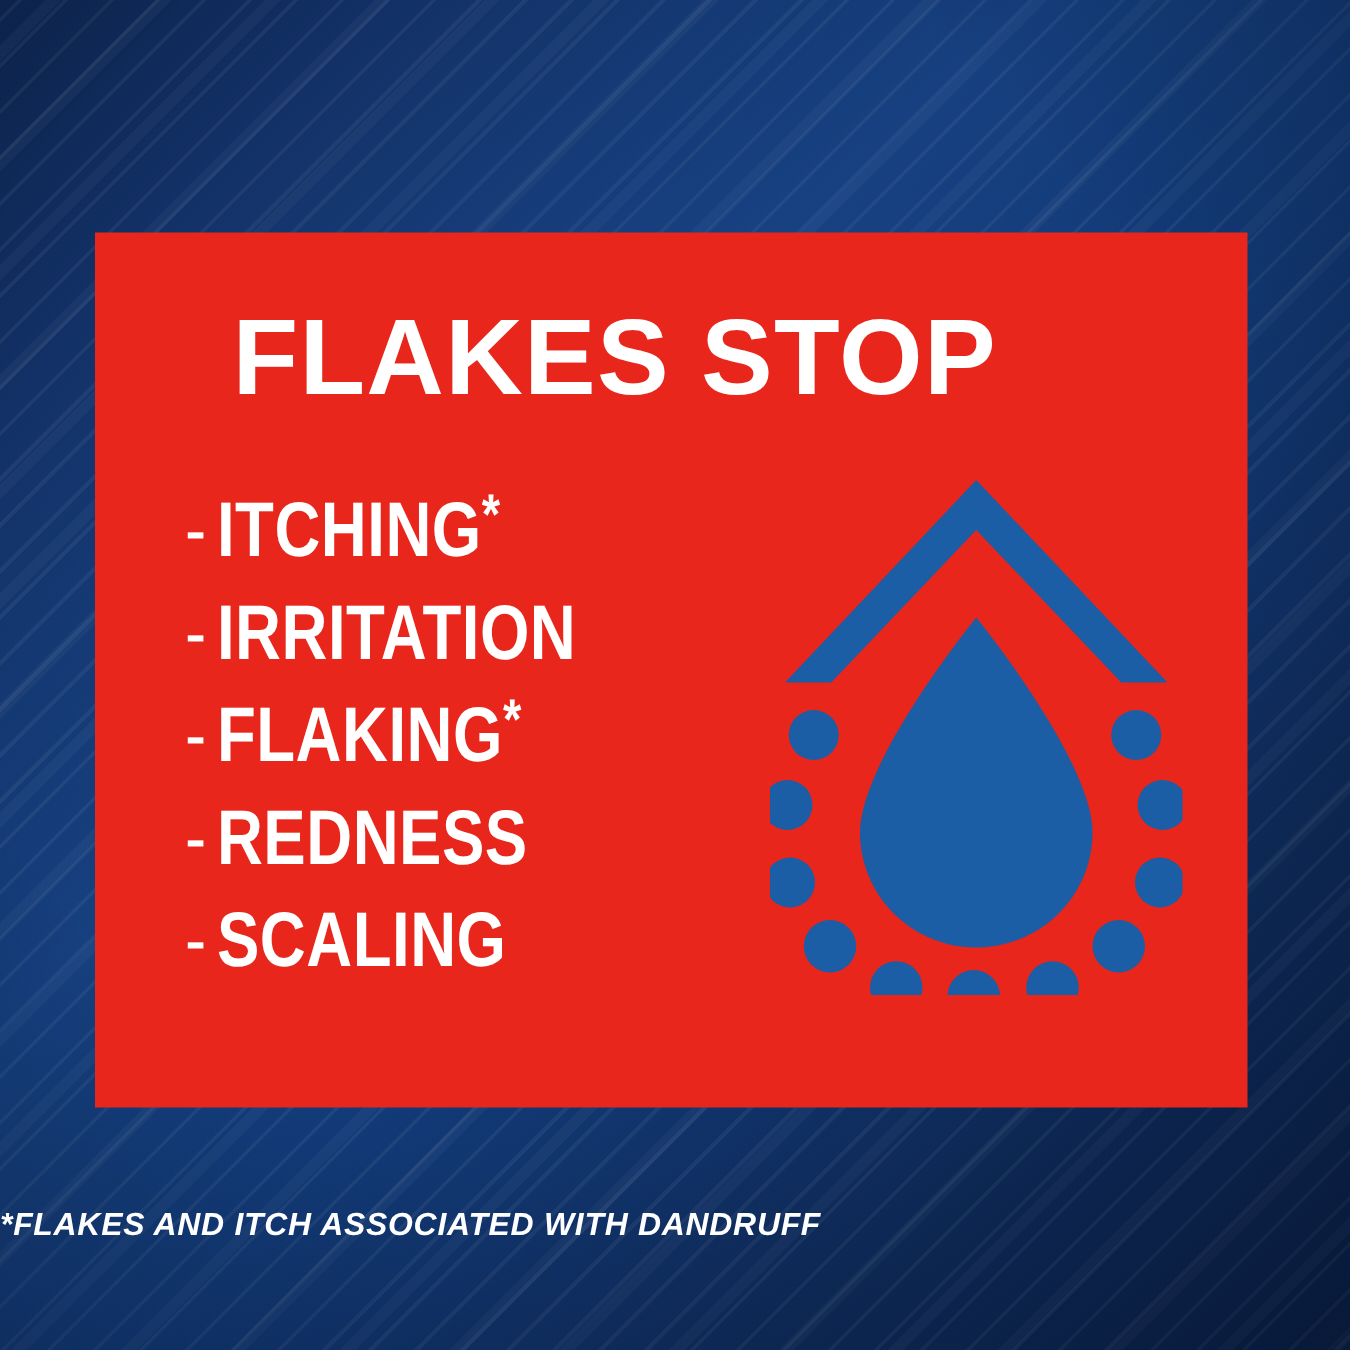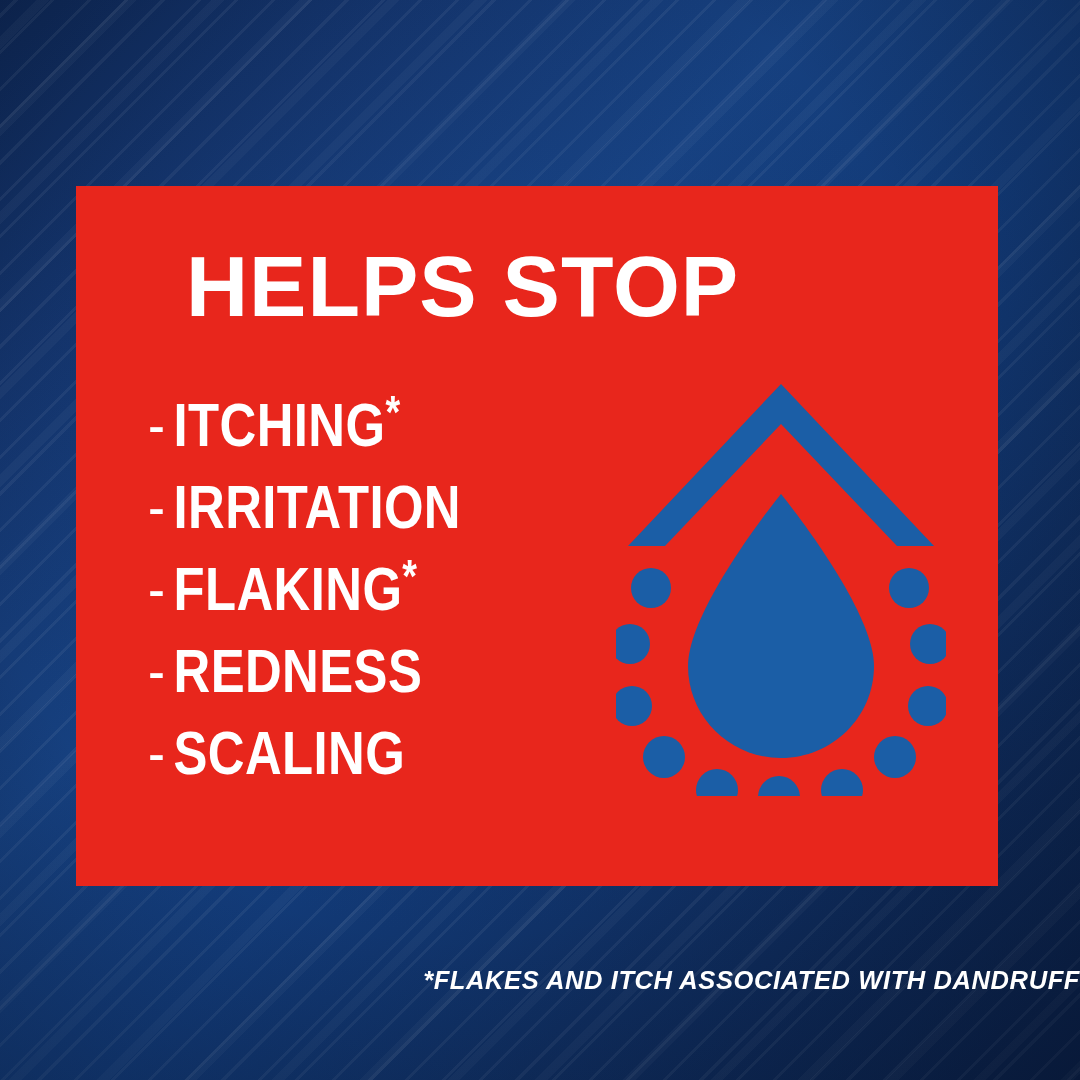--- a/index.html
+++ b/index.html
@@ -114,41 +114,40 @@
     top: 190px;
     width: 330px;
     height: 420px;
   }
 
   #footnote {
     position: absolute;
     left: 0;
     right: 0;
     top: 966px;
-    text-align: right;
+    text-align: left;
     color: #ffffff;
     font-size: 25.5px;
     letter-spacing: 0.6px;
     font-style: italic;
     font-weight: bold;
     font-family: "Liberation Sans", sans-serif;
-    margin-left: 36px;
   }
 </style>
 </head>
 <body>
 
 <div id="poster">
   <div class="stripes"></div>
   <div class="stripes2"></div>
   <div class="vignette"></div>
 
   <div id="red-card">
 
-    <div id="headline">HELPS STOP</div>
+    <div id="headline">FLAKES STOP</div>
 
     <div id="benefit-list">
 
       <div class="benefit-row">
         <span class="dash">-</span>
         <span>ITCHING</span>
         <span class="star">*</span>
       </div>
 
       <div class="benefit-row">

